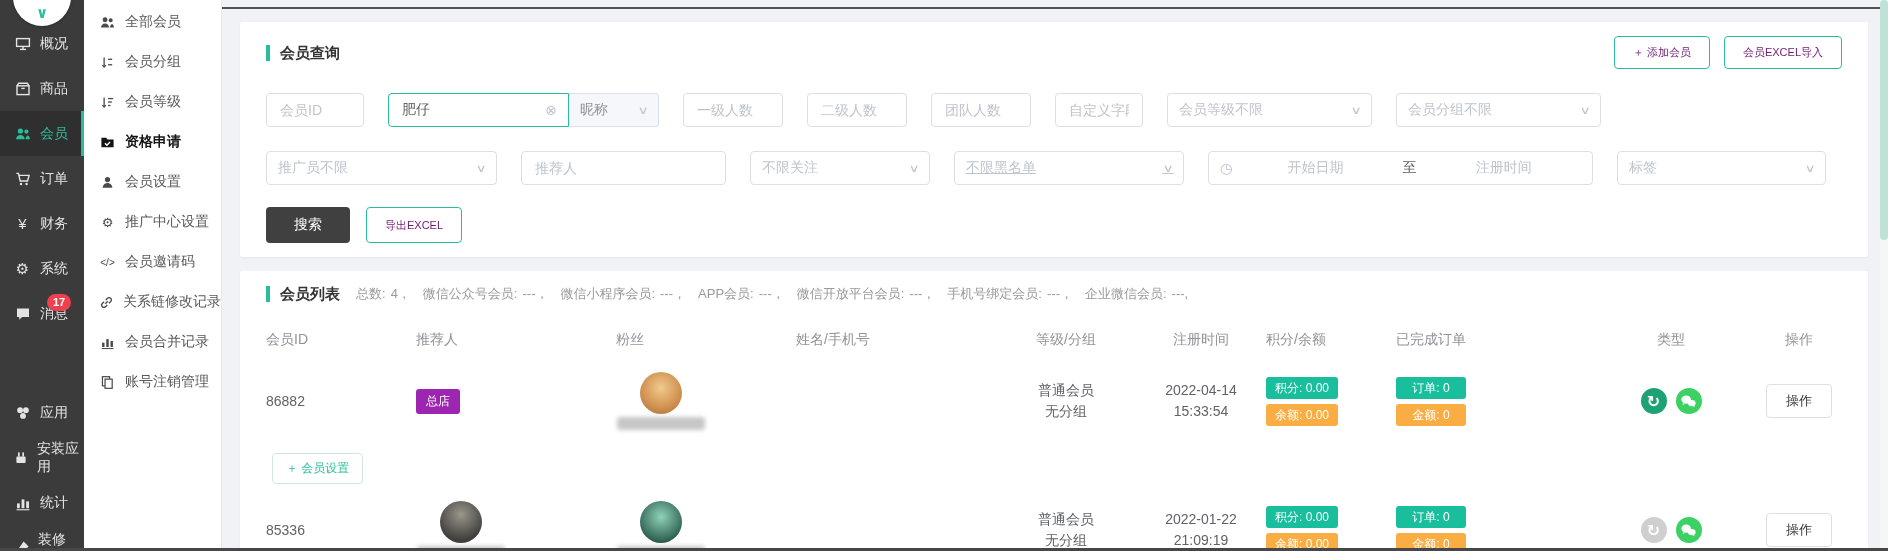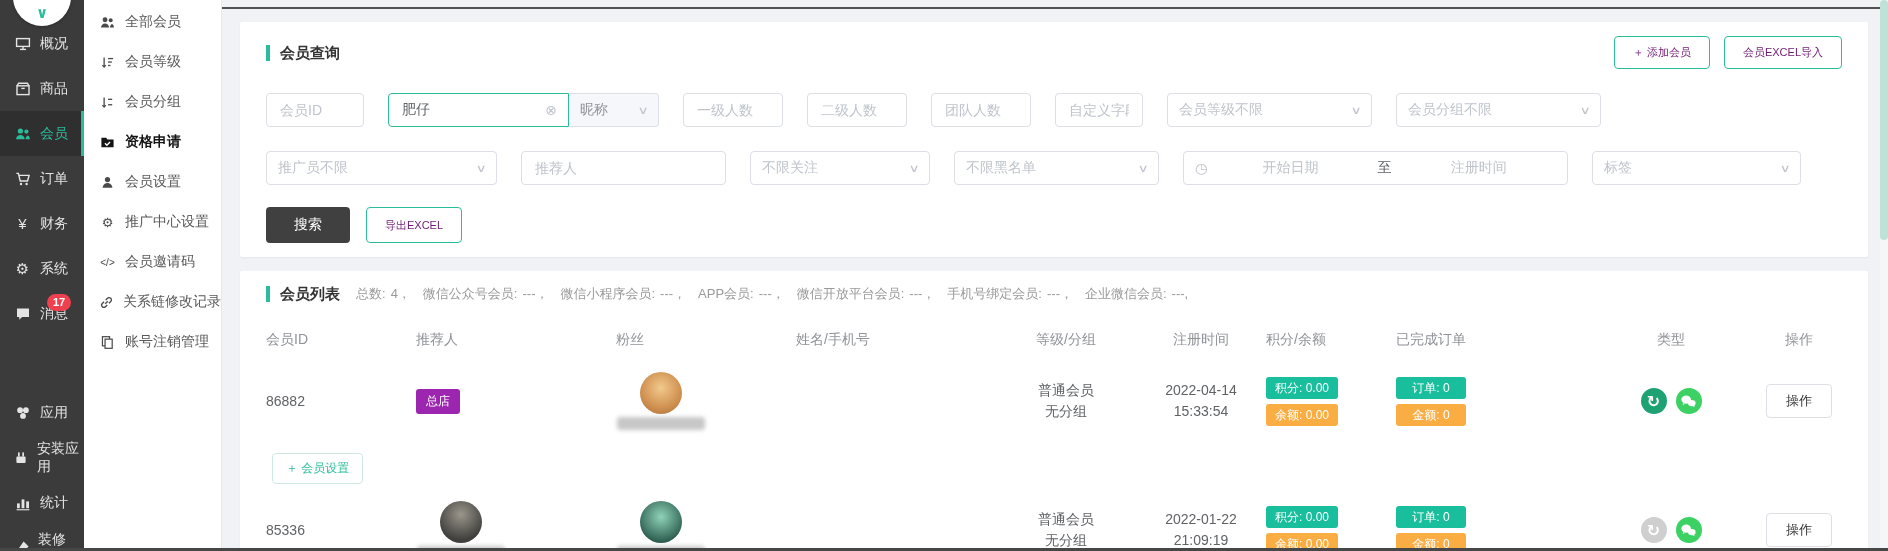--- a/index.html
+++ b/index.html
@@ -234,37 +234,37 @@
             <path d="M10.5 13.3c.1-1.7 1-3.2 2.3-3.8 1.2.5 2 1.8 2.1 3.8z"></path>
           </svg>
       </span>
       <span>全部会员</span>
     </div>
     <div class="sub-item">
       <span class="sic">
         <svg width="15" height="15" viewBox="0 0 16 16" fill="none" stroke="currentColor" stroke-width="1.4">
             <line x1="4.4" y1="2.6" x2="4.4" y2="12.6"></line>
             <path d="M2.6 10.8 4.4 12.9 6.2 10.8"></path>
+            <line x1="8.6" y1="4.6" x2="13" y2="4.6"></line>
+            <line x1="8.6" y1="10.4" x2="13" y2="10.4"></line>
+          </svg>
+      </span>
+      <span>会员分组</span>
+    </div>
+    <div class="sub-item">
+      <span class="sic">
+        <svg width="15" height="15" viewBox="0 0 16 16" fill="none" stroke="currentColor" stroke-width="1.4">
+            <line x1="4.4" y1="2.6" x2="4.4" y2="12.6"></line>
+            <path d="M2.6 10.8 4.4 12.9 6.2 10.8"></path>
             <line x1="8.6" y1="3.8" x2="14" y2="3.8"></line>
             <line x1="8.6" y1="7.5" x2="12.6" y2="7.5"></line>
             <line x1="8.6" y1="11.2" x2="11.2" y2="11.2"></line>
           </svg>
       </span>
       <span>会员等级</span>
-    </div>
-    <div class="sub-item">
-      <span class="sic">
-        <svg width="15" height="15" viewBox="0 0 16 16" fill="none" stroke="currentColor" stroke-width="1.4">
-            <line x1="4.4" y1="2.6" x2="4.4" y2="12.6"></line>
-            <path d="M2.6 10.8 4.4 12.9 6.2 10.8"></path>
-            <line x1="8.6" y1="4.6" x2="13" y2="4.6"></line>
-            <line x1="8.6" y1="10.4" x2="13" y2="10.4"></line>
-          </svg>
-      </span>
-      <span>会员分组</span>
     </div>
     <div class="sub-item active">
       <span class="sic">
         <svg width="15" height="15" viewBox="0 0 16 16">
             <path fill="currentColor" d="M1.5 3h5L8 4.8h6.5V13h-13z"></path>
             <path fill="none" stroke="#fff" stroke-width="1.5" d="M5.3 8.9l2 2 3.4-3.5"></path>
           </svg>
       </span>
       <span>资格申请</span>
     </div>
@@ -287,20 +287,31 @@
     </div>
     <div class="sub-item">
       <span class="sic">
         <svg width="15" height="15" viewBox="0 0 16 16" fill="none" stroke="currentColor" stroke-width="1.4">
             <path d="M6.6 9.4l2.8-2.8"></path>
             <path d="M5.4 7.2 3.5 9.1a2.4 2.4 0 0 0 3.4 3.4l1.9-1.9"></path>
             <path d="M10.6 8.8l1.9-1.9a2.4 2.4 0 0 0-3.4-3.4L7.2 5.4"></path>
           </svg>
       </span>
       <span>关系链修改记录</span>
+    </div>
+    <div class="sub-item">
+      <span class="sic">
+        <svg width="15" height="15" viewBox="0 0 16 16" fill="currentColor">
+            <rect x="2.2" y="8.2" width="2.6" height="4.6"></rect>
+            <rect x="6.7" y="4.4" width="2.6" height="8.4"></rect>
+            <rect x="11.2" y="6.4" width="2.6" height="6.4"></rect>
+            <rect x="1.8" y="13.9" width="12.6" height="1.1"></rect>
+          </svg>
+      </span>
+      <span>会员合并记录</span>
     </div>
     <div class="sub-item">
       <span class="sic">
         <svg width="15" height="15" viewBox="0 0 16 16" fill="none" stroke="currentColor" stroke-width="1.3">
             <rect x="2.6" y="1.8" width="7.6" height="9.8" fill="#fff"></rect>
             <rect x="5.4" y="4.4" width="7.6" height="9.8" fill="#fff"></rect>
           </svg>
       </span>
       <span>账号注销管理</span>
     </div>
@@ -357,21 +368,21 @@
           <span>推广员不限</span>
           <span class="chev">∨</span>
         </div>
         <div class="fbox" style="width:205px;">
           <input placeholder="推荐人" style="">
         </div>
         <div class="fbox fsel" style="width:180px;">
           <span>不限关注</span>
           <span class="chev">∨</span>
         </div>
-        <div class="fbox fsel" style="width:205px;">
+        <div class="fbox fsel" style="width:230px;text-decoration:underline;">
           <span>不限黑名单</span>
           <span class="chev">∨</span>
         </div>
         <div class="fbox daterange">
           <span class="clockico">◷</span>
           <span class="dseg">开始日期</span>
           <span class="dto">至</span>
           <span class="dseg">注册时间</span>
         </div>
         <div class="fbox fsel" style="width:209px;">

